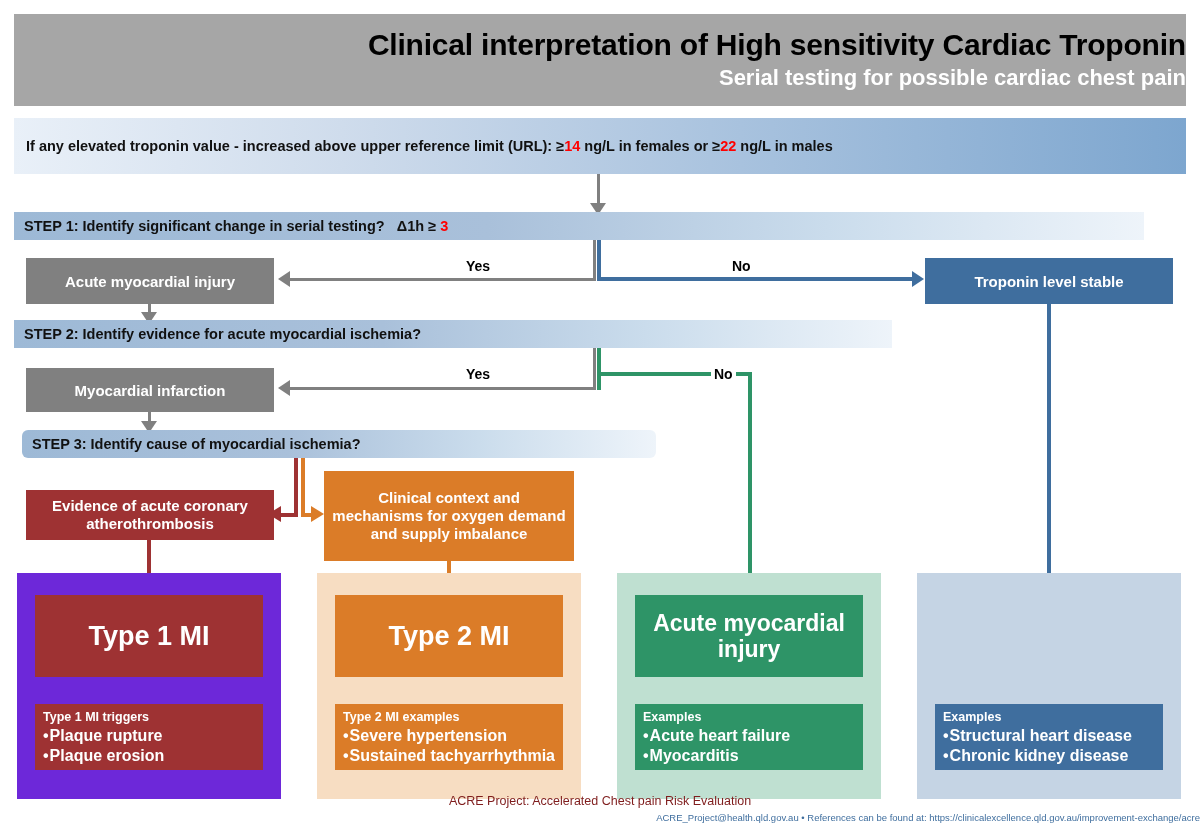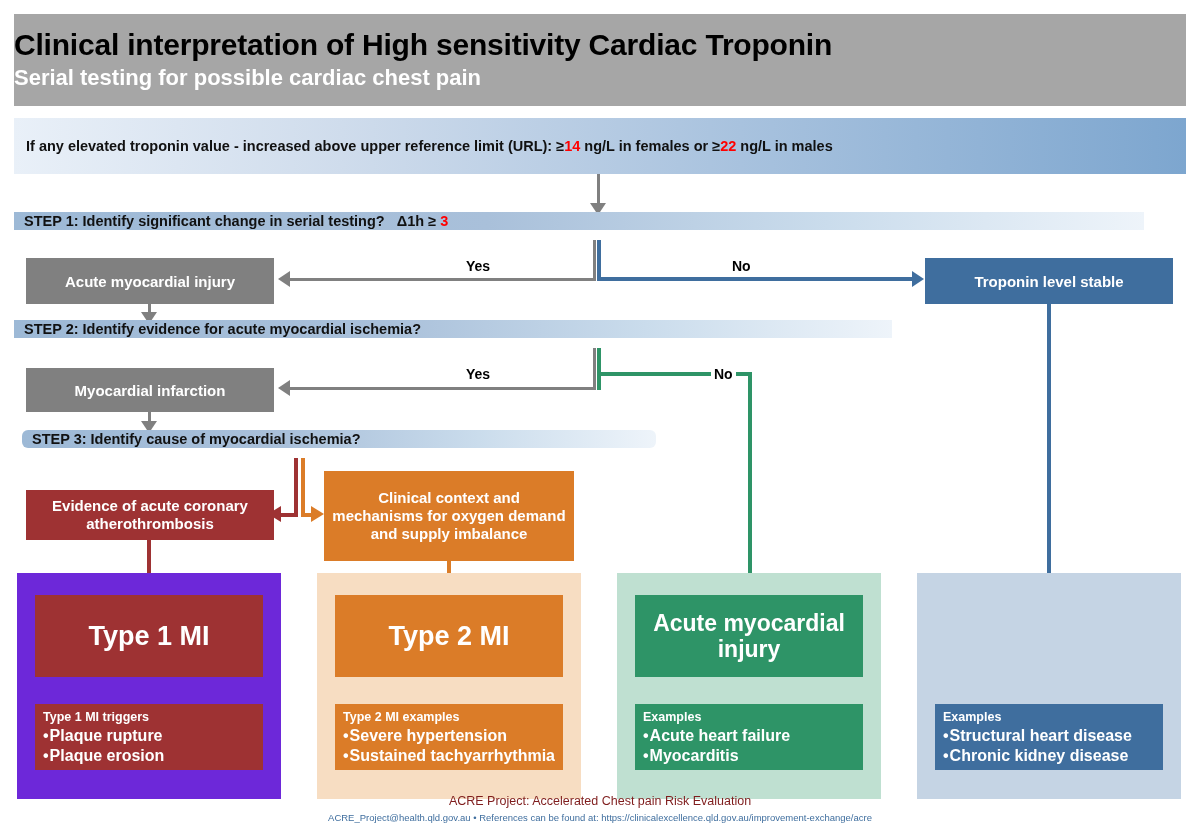--- a/index.html
+++ b/index.html
@@ -19,21 +19,21 @@
   }
   .abs { position: absolute; }
 
   
   #title-block {
     left: 14px; top: 14px; width: 1172px; height: 92px;
     background: #a6a6a6;
     box-sizing: border-box;
     display: flex;
     flex-direction: column;
-    align-items: flex-start;
+    align-items: flex-end;
     justify-content: center;
   }
   #main-title {
     color: #000000;
     font-size: 30px;
     font-weight: bold;
     line-height: 1.05;
     letter-spacing: -0.2px;
     text-align: center;
   }
@@ -53,21 +53,21 @@
     box-sizing: border-box;
     padding-left: 12px;
   }
   #url-banner .txt {
     font-size: 14.5px; font-weight: bold; color: #111111; white-space: nowrap;
   }
   .redval { color: #ff0000; }
 
   
   .step-bar {
-    height: 18px;
+    height: 28px;
     background: linear-gradient(to right, #9db9d6 0%, #a9c0da 42%, #cadcec 72%, #eef4fa 100%);
     display: flex; align-items: center;
     box-sizing: border-box;
     padding-left: 10px;
   }
   .step-bar .txt {
     font-size: 14.5px; font-weight: bold; color: #111111; white-space: nowrap;
   }
   #step1-bar { left: 14px; top: 212px; width: 1130px; }
   #step2-bar { left: 14px; top: 320px; width: 878px; }
@@ -179,21 +179,21 @@
     font-size: 14px; font-weight: bold; color: #000000;
     background: #ffffff; padding: 0 3px; line-height: 1;
   }
 
   
   #footer-line1 {
     left: 0; top: 794px; width: 1200px; text-align: center;
     font-size: 12.5px; color: #7f1d1d;
   }
   #footer-line2 {
-    left: 0; top: 812px; width: 1200px; text-align: center;
+    left: 0; top: 812px; width: 1200px; text-align: right;
     font-size: 9.5px; color: #3f6e9e;
   }
 </style>
 </head>
 <body>
 
 <div id="canvas">
 
   <div id="title-block" class="abs">
     <div id="main-title">Clinical interpretation of High sensitivity Cardiac Troponin</div>

